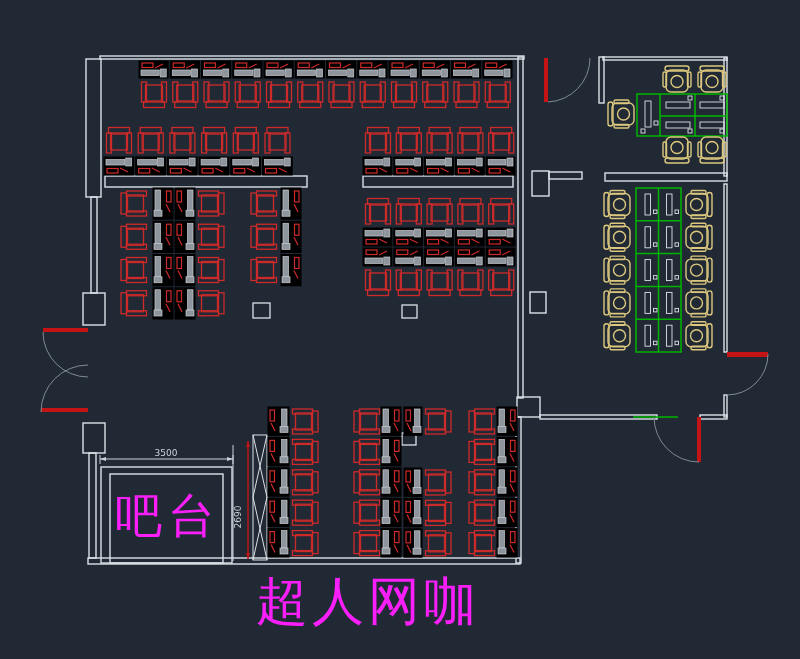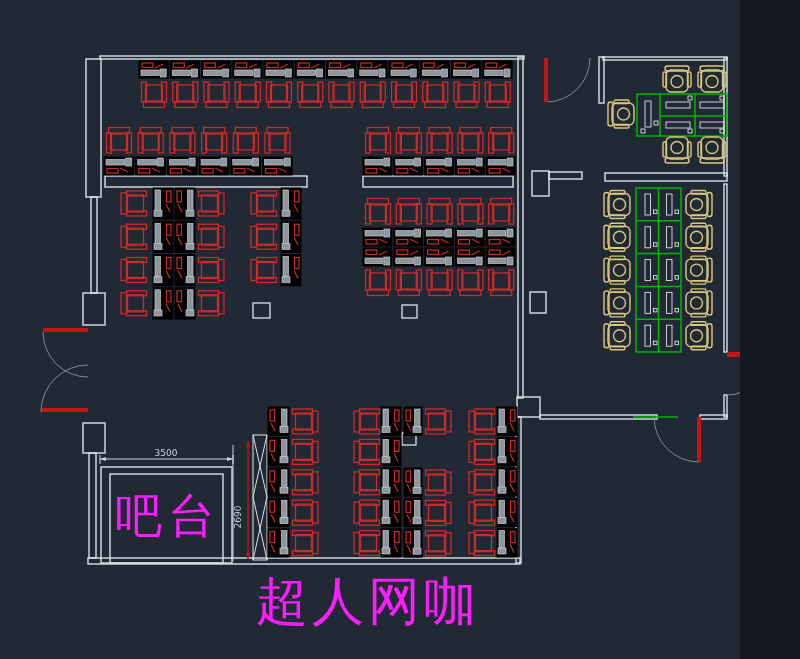--- a/index.html
+++ b/index.html
@@ -1,16 +1,16 @@
 <!DOCTYPE html>
 <html style="--bg: #212934; --wall: #dde2e7; --yellow: #d4d400; --wdesk: #dfe3e8; --mon: #8e959d; --monstroke: #c6cbd1; --red: #cd2a2a; --doorred: #c41414; --arc: #808a95; --green: #00b400; --ochair: #dcc87e; --magenta: #fa1ffa; --dimtext: #ccd3da; --dimred: #c41414;"><head>
 <meta charset="utf-8">
 <style>
   html,body{margin:0;padding:0;background:#14181f;}
-  .stage{position:relative;width:740px;height:659px;background:var(--bg,#212934);overflow:hidden;}
+  .stage{position:relative;width:800px;height:659px;background:var(--bg,#212934);overflow:hidden;}
   svg{position:absolute;left:0;top:0;}
   .wall{fill:none;stroke:var(--wall);stroke-width:1.4;}
   .wall-thin{fill:none;stroke:var(--wall);stroke-width:1;}
   .pillar{fill:none;stroke:var(--wall);stroke-width:1.3;}
   .xpart line{stroke:var(--wall);stroke-width:1;}
   .mon{fill:var(--mon);stroke:var(--monstroke);stroke-width:.7;}
   .tower{fill:var(--mon);stroke:var(--monstroke);stroke-width:.7;}
   .rmark{fill:none;stroke:var(--red);stroke-width:1.2;}
   .rchair rect{fill:none;stroke:var(--red);stroke-width:1.3;}
   .ochair rect,.ochair circle{fill:none;stroke:var(--ochair);stroke-width:1.4;}

